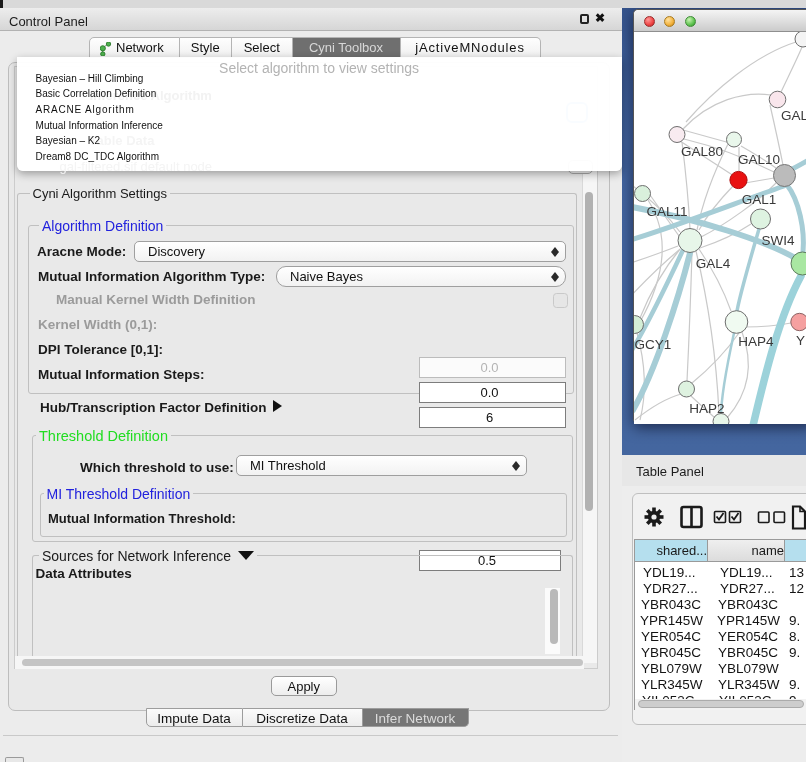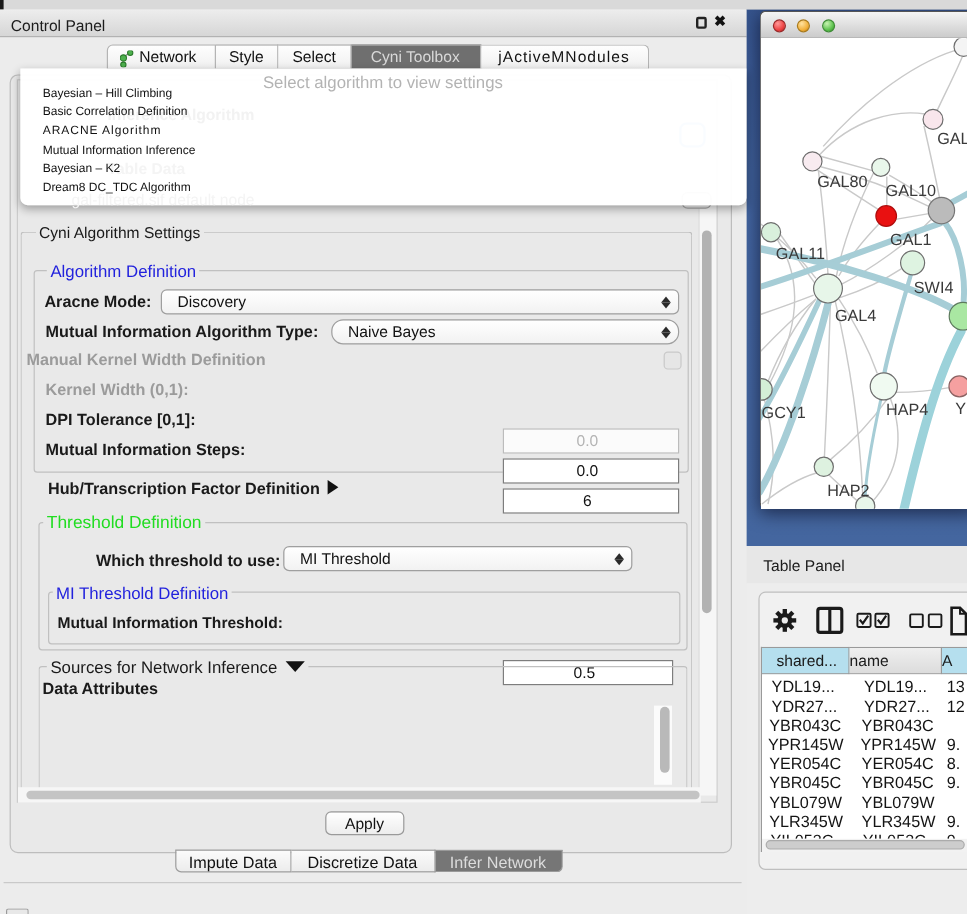--- a/index.html
+++ b/index.html
@@ -93,21 +93,21 @@
 #tablebar .t { position:absolute; left:14px; top:9px; font-size:13px; color:#1c1c1c; }
 #tablearea { left:622px; top:486px; width:184px; height:276px; background:#ededed; }
 #tablecard { position:absolute; left:10px; top:7px; width:210px; height:232px;
   background:#f1f1f1; border:1px solid #bfbfbf; border-radius:6px; }
 
 
 #tbl { left:634px; top:539px; width:172px; height:171px; overflow:hidden; background:#fff;
   border-left:1px solid #9a9a9a; }
 .hc { position:absolute; top:0; height:23px; border-right:1px solid #9a9a9a;
   border-top:1px solid #9a9a9a; border-bottom:1px solid #9a9a9a;
-  font-size:13px; color:#1a1a1a; text-align:left; line-height:22px; }
+  font-size:13px; color:#1a1a1a; text-align:right; line-height:22px; }
 .tr { position:absolute; width:100%; height:16px; font-size:13.5px; color:#141414; }
 .tr span { position:absolute; top:0; line-height:16px; }
 </style>
 </head>
 <body>
 <div id="root">
 
   <div class="abs" id="desktop">
     <div id="netwin">
       <div id="nettitle">
@@ -335,21 +335,21 @@
   <div class="group" style="left:17px; top:193px; width:560px; height:470px; border-bottom:none;"></div>
   <div class="gtitle" style="left:29.5px; top:186px; color:#1a1a1a;">Cyni Algorithm Settings</div>
 
   <div class="group" style="left:28px; top:225px; width:545.5px; height:169px;"></div>
   <div class="gtitle" style="left:39px; top:218px; color:#2222dd; font-size:14px;">Algorithm Definition</div>
 
   <div class="lbl" style="left:37px; top:244px;">Aracne Mode:</div>
   <div class="combo" style="left:134px; top:241px; width:432px;">Discovery<span class="arr"></span></div>
   <div class="lbl" style="left:38px; top:269px;">Mutual Information Algorithm Type:</div>
   <div class="combo" style="left:276px; top:266px; width:290px;border-radius:10px;">Naive Bayes<span class="arr"></span></div>
-  <div class="lbl dis" style="left:22px; top:292px;text-align:center;">Manual Kernel Width Definition</div>
+  <div class="lbl dis" style="left:56px; top:292px;text-align:center;">Manual Kernel Width Definition</div>
   <div class="abs" style="left:552.5px; top:293px; width:15px; height:15px; background:#e6e6e6; border:1px solid #c9c9c9; border-radius:3.5px;"></div>
   <div class="lbl dis" style="left:38px; top:317px;">Kernel Width (0,1):</div>
   <div class="tin dis" style="left:419px; top:314px; width:147px;">0.0</div>
   <div class="lbl" style="left:38px; top:342px;">DPI Tolerance [0,1]:</div>
   <div class="tin" style="left:419px; top:339px; width:147px;">0.0</div>
   <div class="lbl" style="left:38px; top:367px;">Mutual Information Steps:</div>
   <div class="tin" style="left:419px; top:364px; width:147px;">6</div>
 
   <div class="lbl" style="left:40px; top:399.5px;">Hub/Transcription Factor Definition</div>
   <div class="abs" style="left:273px; top:400px; width:0; height:0; border-left:9px solid #111; border-top:6px solid transparent; border-bottom:6px solid transparent;"></div>

